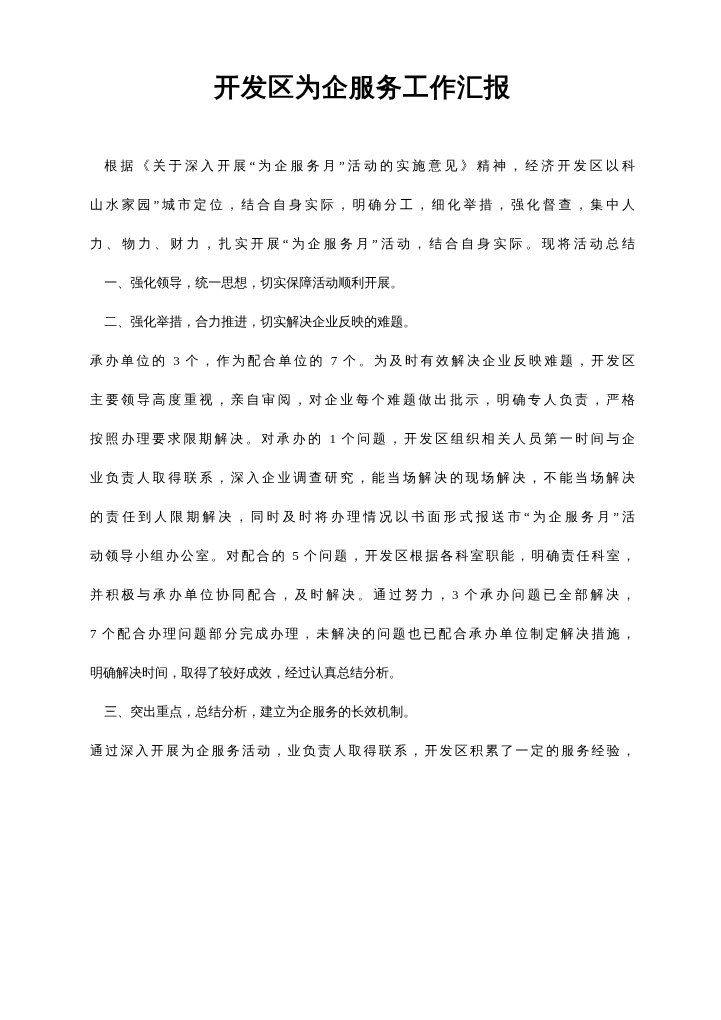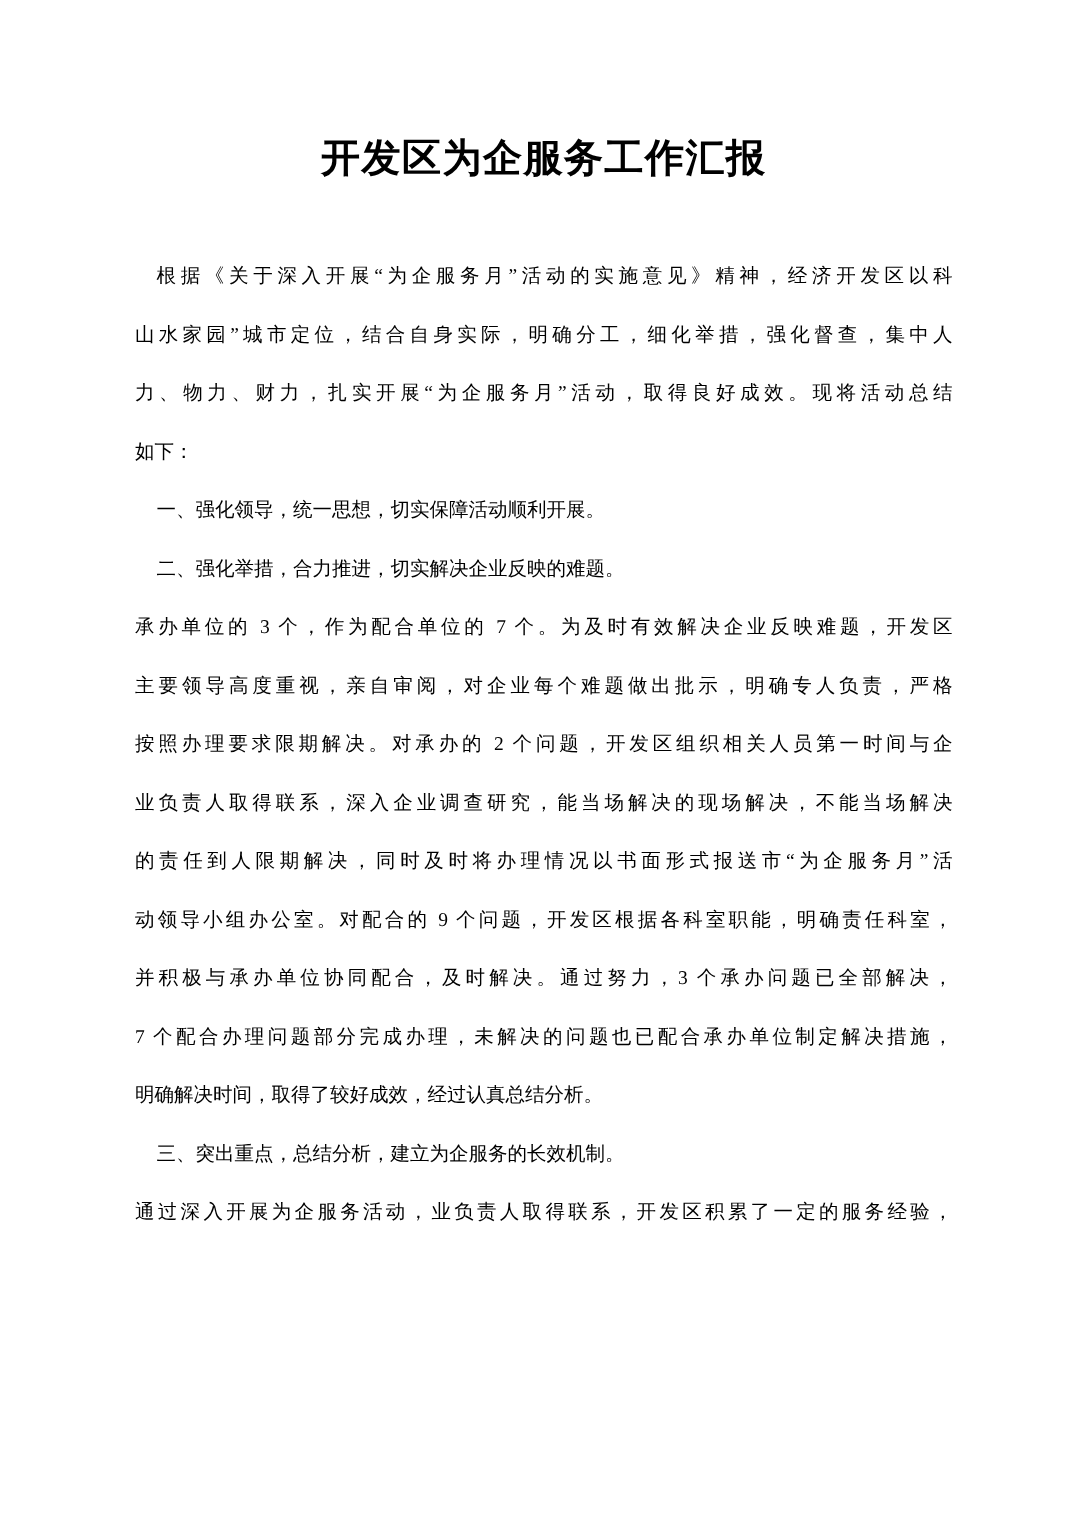--- a/index.html
+++ b/index.html
@@ -9,21 +9,21 @@
   }
   .page {
     position: relative;
     width: 721px;
     height: 1020px;
     background: #ffffff;
     overflow: hidden;
     color: #000000;
     font-family: "Liberation Serif", "DejaVu Serif", serif;
     box-sizing: border-box;
-    padding-top: 86px;
+    padding-top: 68px;
   }
   .content {
     margin-left: 90px;
     width: 545px;
   }
   .doc-title {
     margin: 0 0 38px 0;
     font-size: 26px;
     font-weight: 700;
     line-height: 40px;
@@ -45,30 +45,29 @@
 </style>
 </head>
 <body>
 
 <div class="page">
   <div class="content">
     <h1 class="doc-title">开发区为企服务工作汇报</h1>
     <div class="doc-body">
         <div class="line indent fill">根据《关于深入开展“为企服务月”活动的实施意见》精神，经济开发区以科</div>
         <div class="line fill">山水家园”城市定位，结合自身实际，明确分工，细化举措，强化督查，集中人</div>
-        <div class="line fill">力、物力、财力，扎实开展“为企服务月”活动，取得良好成效。现将活动总结</div>
-        <div class="line">如下：</div>
+        <div class="line fill">力、物力、财力，扎实开展“为企服务月”活动，结合自身实际。现将活动总结</div>
         <div class="line indent">一、强化领导，统一思想，切实保障活动顺利开展。</div>
         <div class="line indent">二、强化举措，合力推进，切实解决企业反映的难题。</div>
         <div class="line fill">承办单位的 3 个，作为配合单位的 7 个。为及时有效解决企业反映难题，开发区</div>
         <div class="line fill">主要领导高度重视，亲自审阅，对企业每个难题做出批示，明确专人负责，严格</div>
-        <div class="line fill">按照办理要求限期解决。对承办的 2 个问题，开发区组织相关人员第一时间与企</div>
+        <div class="line fill">按照办理要求限期解决。对承办的 1 个问题，开发区组织相关人员第一时间与企</div>
         <div class="line fill">业负责人取得联系，深入企业调查研究，能当场解决的现场解决，不能当场解决</div>
         <div class="line fill">的责任到人限期解决，同时及时将办理情况以书面形式报送市“为企服务月”活</div>
-        <div class="line fill">动领导小组办公室。对配合的 9 个问题，开发区根据各科室职能，明确责任科室，</div>
+        <div class="line fill">动领导小组办公室。对配合的 5 个问题，开发区根据各科室职能，明确责任科室，</div>
         <div class="line fill">并积极与承办单位协同配合，及时解决。通过努力，3 个承办问题已全部解决，</div>
         <div class="line fill">7 个配合办理问题部分完成办理，未解决的问题也已配合承办单位制定解决措施，</div>
         <div class="line">明确解决时间，取得了较好成效，经过认真总结分析。</div>
         <div class="line indent">三、突出重点，总结分析，建立为企服务的长效机制。</div>
         <div class="line fill">通过深入开展为企服务活动，业负责人取得联系，开发区积累了一定的服务经验，</div>
       </div>
   </div>
 </div>
 
 </body></html>

